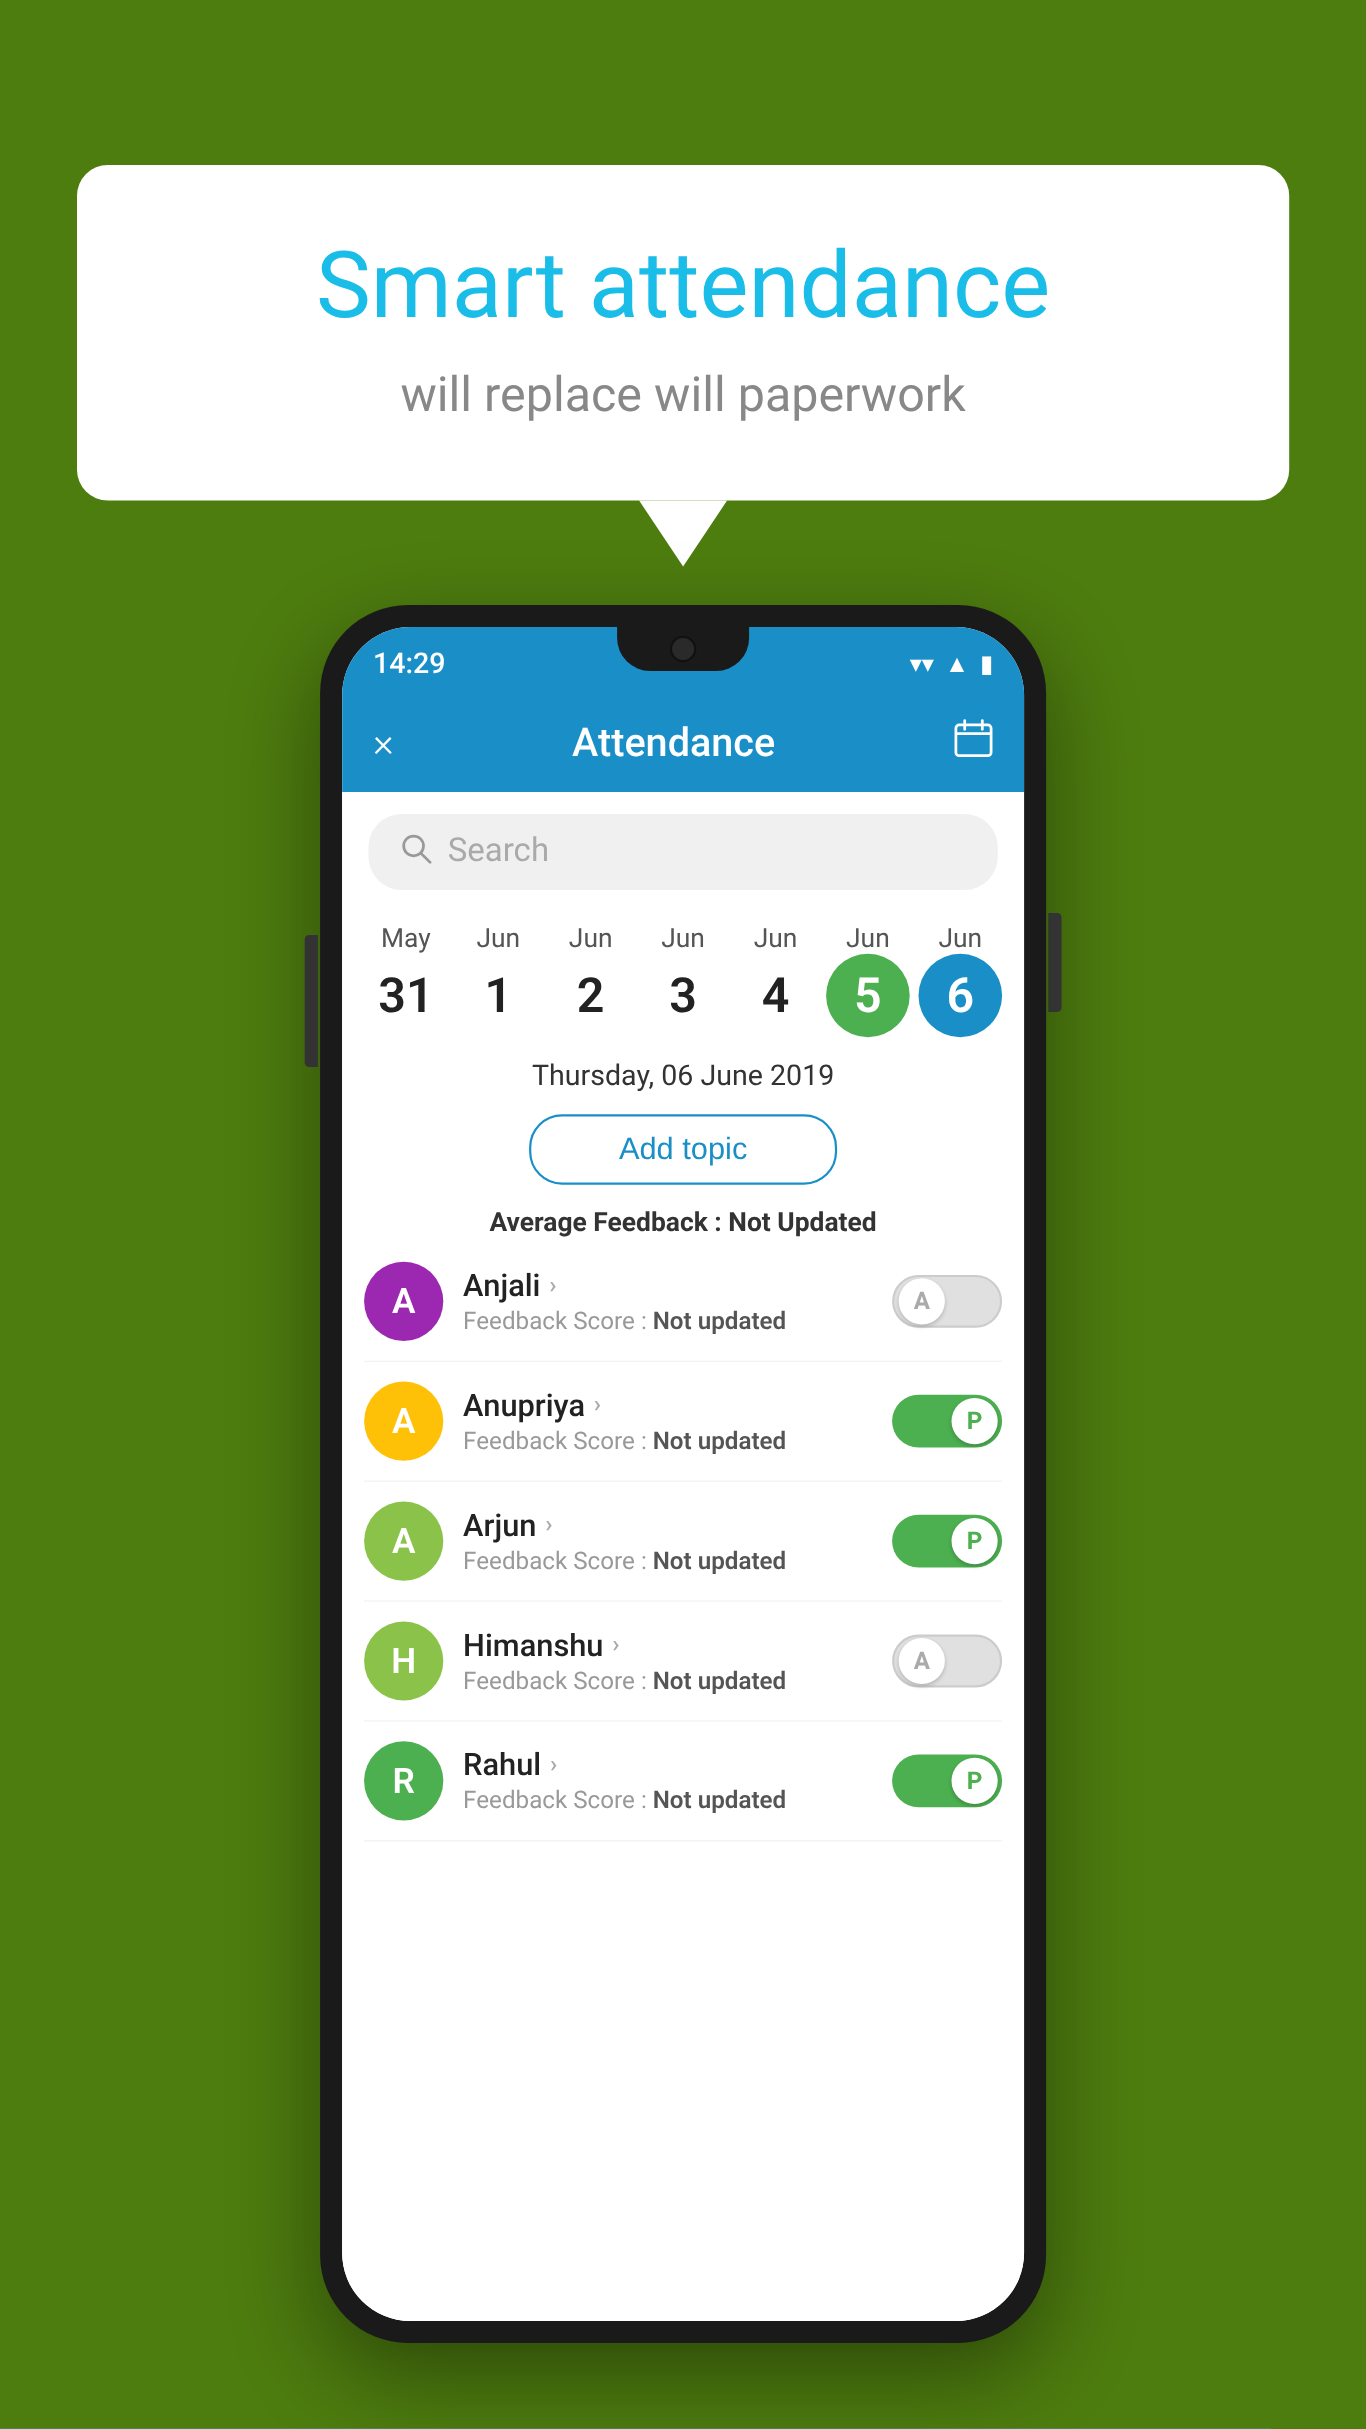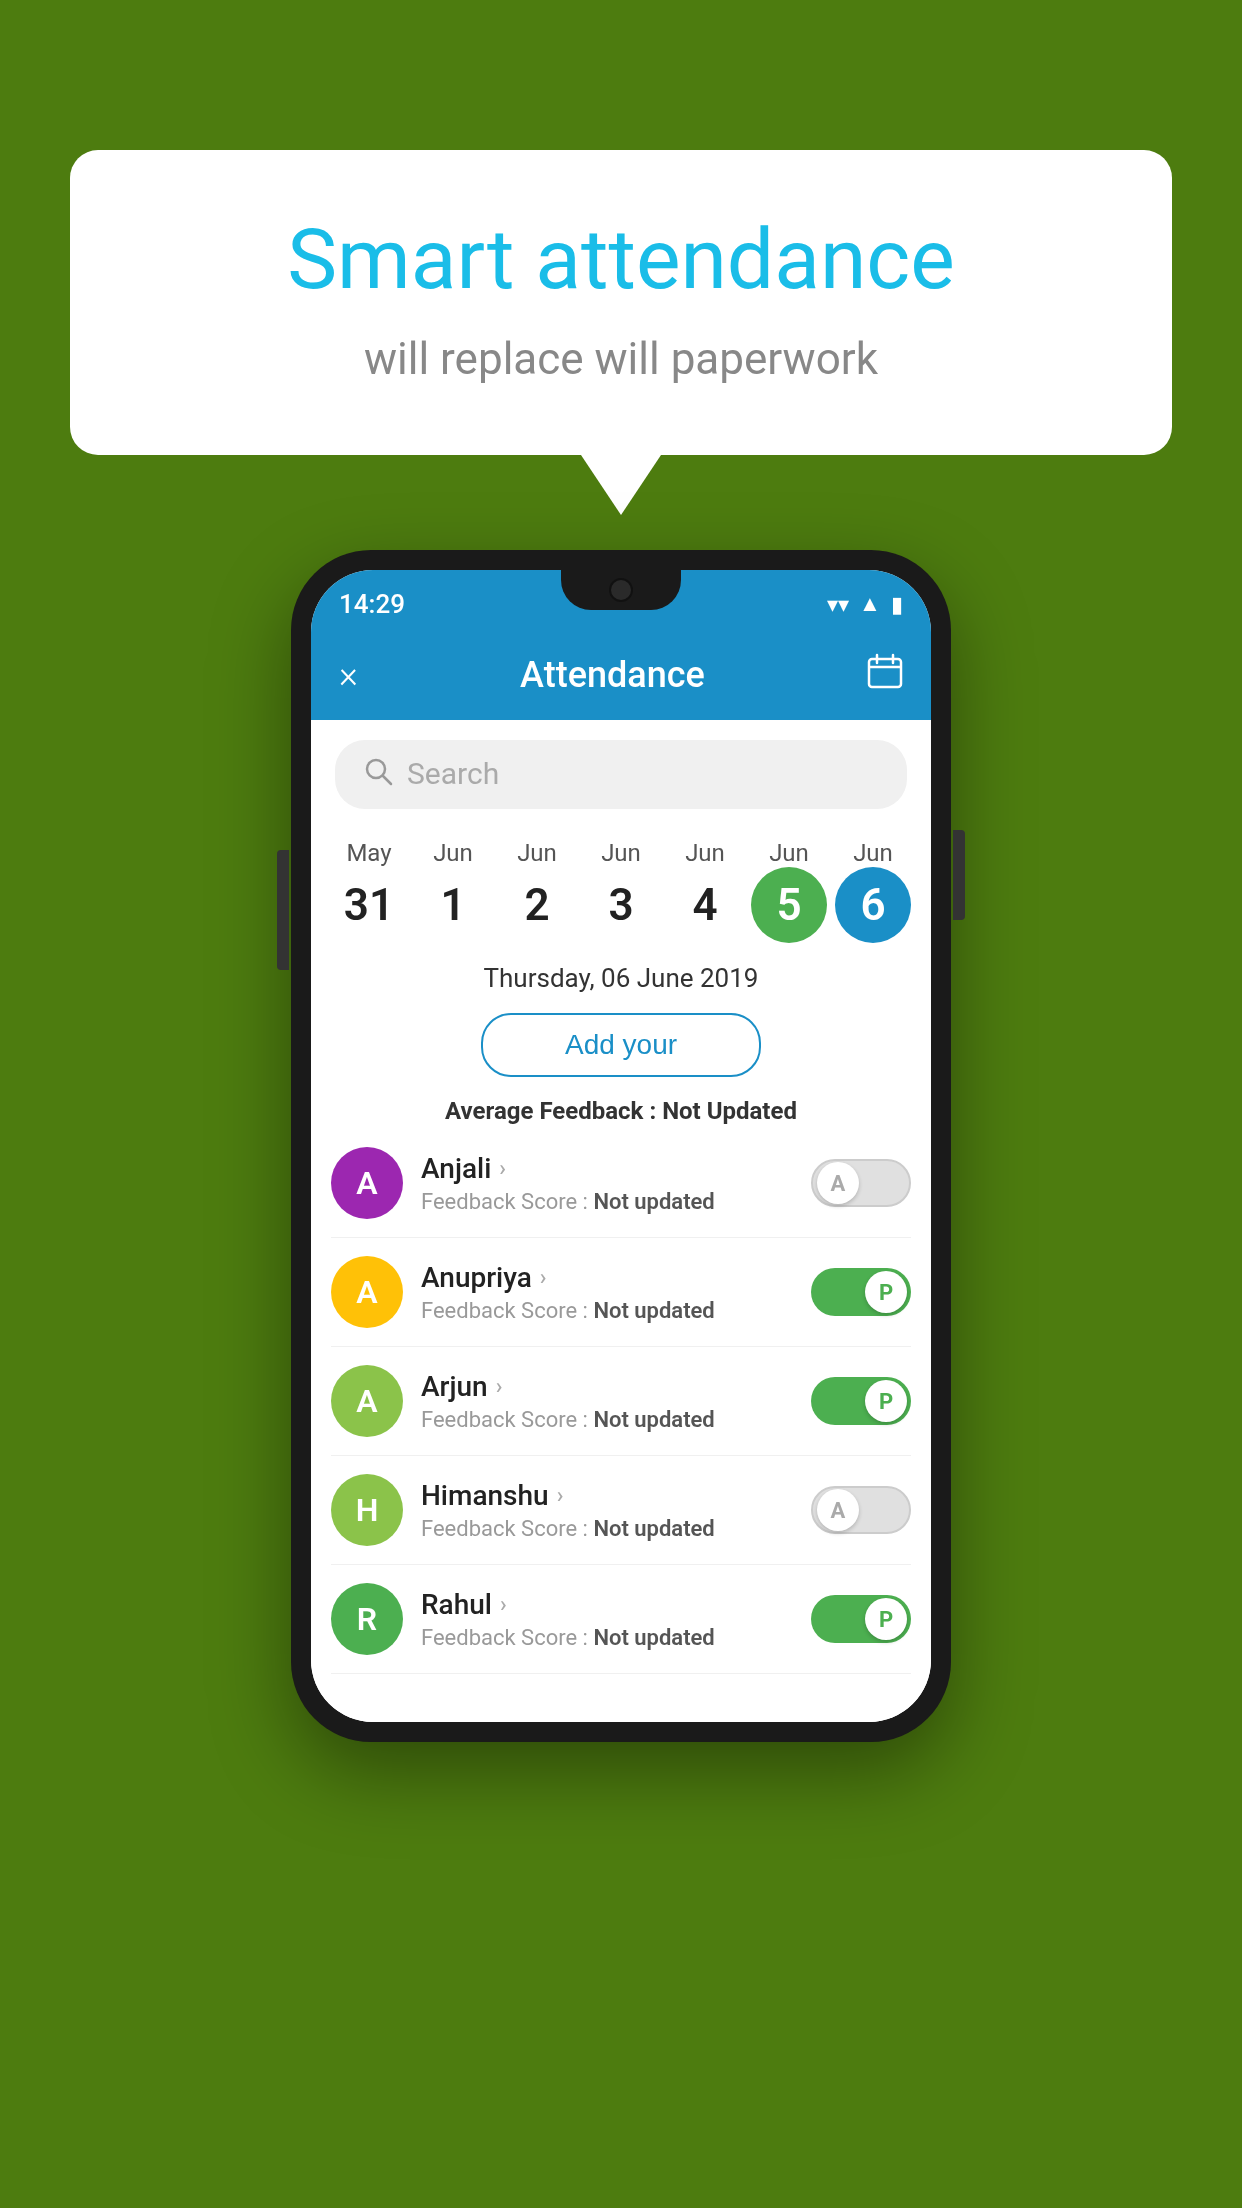--- a/index.html
+++ b/index.html
@@ -52,21 +52,21 @@
     .phone-wrapper {
       position: absolute;
       top: 550px;
       left: 50%;
       transform: translateX(-50%);
       width: 660px;
       height: 1580px;
     }
     .phone-outer {
       width: 660px;
-      height: 1192px;
+      height: 1580px;
       background: #1a1a1a;
       border-radius: 80px;
       position: relative;
       box-shadow: 0 30px 80px rgba(0,0,0,0.4);
     }
     
     .phone-outer::before {
       content: '';
       position: absolute;
       left: -14px;
@@ -448,21 +448,21 @@
                 <div class="cal-date today">5</div>
               </div>
               <div class="cal-day">
                 <div class="cal-month">Jun</div>
                 <div class="cal-date selected">6</div>
               </div>
             </div>
 
           <div class="date-label">Thursday, 06 June 2019</div>
 
-          <button class="add-topic-btn">Add your</button>
+          <button class="add-topic-btn">Add topic</button>
 
           <div class="avg-feedback">
             <span>Average Feedback : </span><span>Not Updated</span>
           </div>
 
           <div class="student-list">
           <div class="student-item">
                 <div class="student-avatar" style="background: rgb(156, 39, 176);">A</div>
                 <div class="student-info">
                   <div class="student-name">Anjali <span class="chevron">›</span></div>

